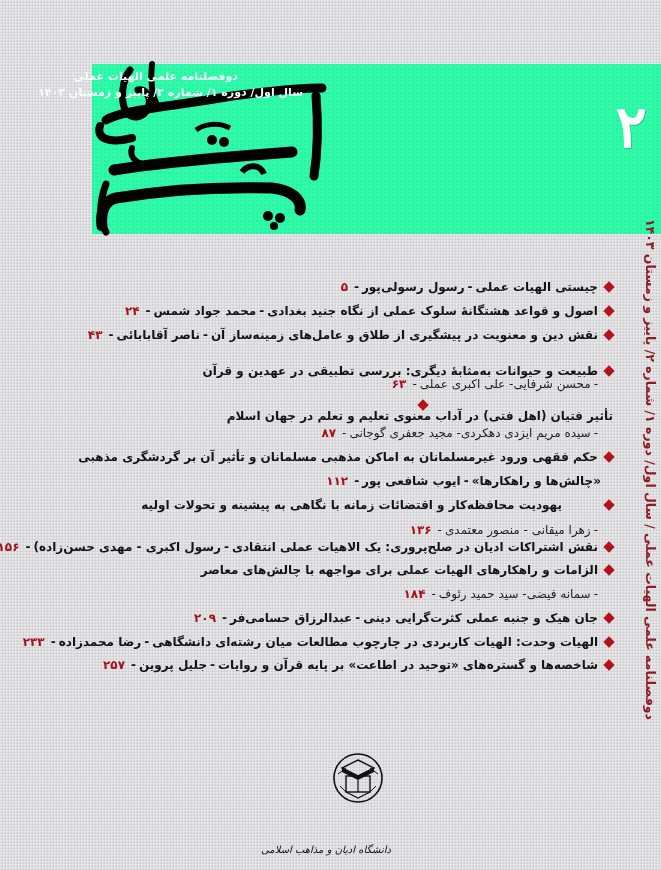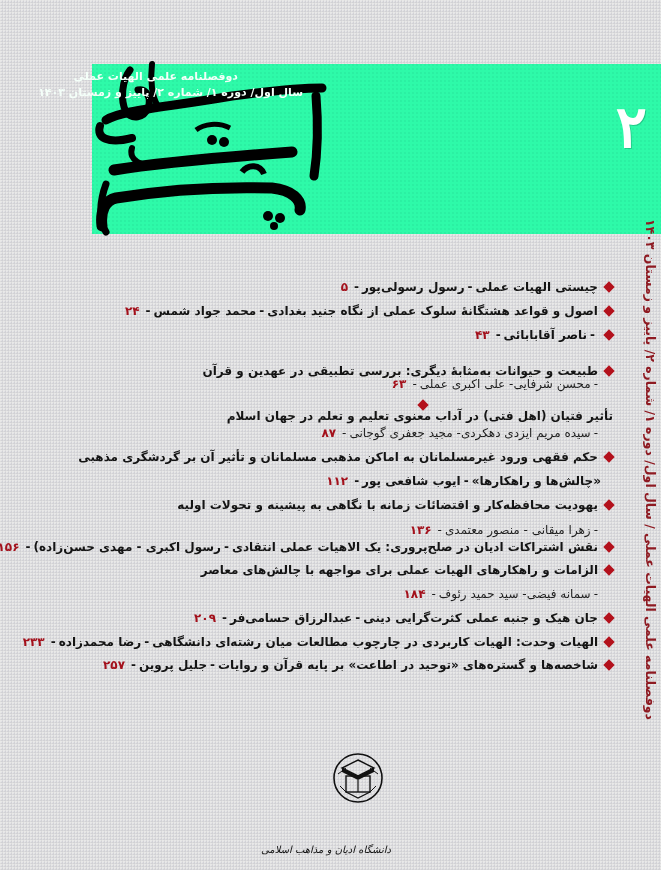--- a/index.html
+++ b/index.html
@@ -181,20 +181,21 @@
     <div class="toc-line" style="top: 24px;">
       <span class="bullet"></span>
       <span>اصول و قواعد هشتگانهٔ سلوک عملی از نگاه جنید بغدادی</span>
       <span class="sep">-</span>
       <span>محمد جواد شمس</span>
       <span class="sep">-</span>
       <span class="page">۲۴</span>
     </div>
     <div class="toc-line" style="top: 48px;">
       <span class="bullet"></span>
+      <span>نقش دین و معنویت در پیشگیری از طلاق و عامل‌های زمینه‌ساز آن</span>
       <span class="sep">-</span>
       <span>ناصر آقابابائی</span>
       <span class="sep">-</span>
       <span class="page">۴۳</span>
     </div>
     <div class="toc-line" style="top: 84px;">
       <span class="bullet"></span>
       <span>طبیعت و حیوانات به‌مثابهٔ دیگری: بررسی تطبیقی در عهدین و قرآن</span>
     </div>
     <div class="toc-line sub" style="top: 97px; right: 12px;">
@@ -217,21 +218,21 @@
       <span class="bullet"></span>
       <span>حکم فقهی ورود غیرمسلمانان به اماکن مذهبی مسلمانان و تأثیر آن بر گردشگری مذهبی</span>
     </div>
     <div class="toc-line" style="top: 194px; right: 12px;">
       <span>«چالش‌ها و راهکارها»</span>
       <span class="sep">-</span>
       <span>ایوب شافعی پور</span>
       <span class="sep">-</span>
       <span class="page">۱۱۲</span>
     </div>
-    <div class="toc-line" style="top: 218px;">
+    <div class="toc-line" style="top: 218px; gap: 36px;">
       <span class="bullet"></span>
       <span>یهودیت محافظه‌کار و اقتضائات زمانه با نگاهی به پیشینه و تحولات اولیه</span>
     </div>
     <div class="toc-line sub" style="top: 243px; right: 12px;">
       <span class="sep">-</span>
       <span>زهرا میقانی - منصور معتمدی</span>
       <span class="sep">-</span>
       <span class="page">۱۳۶</span>
     </div>
     <div class="toc-line" style="top: 260px;">

